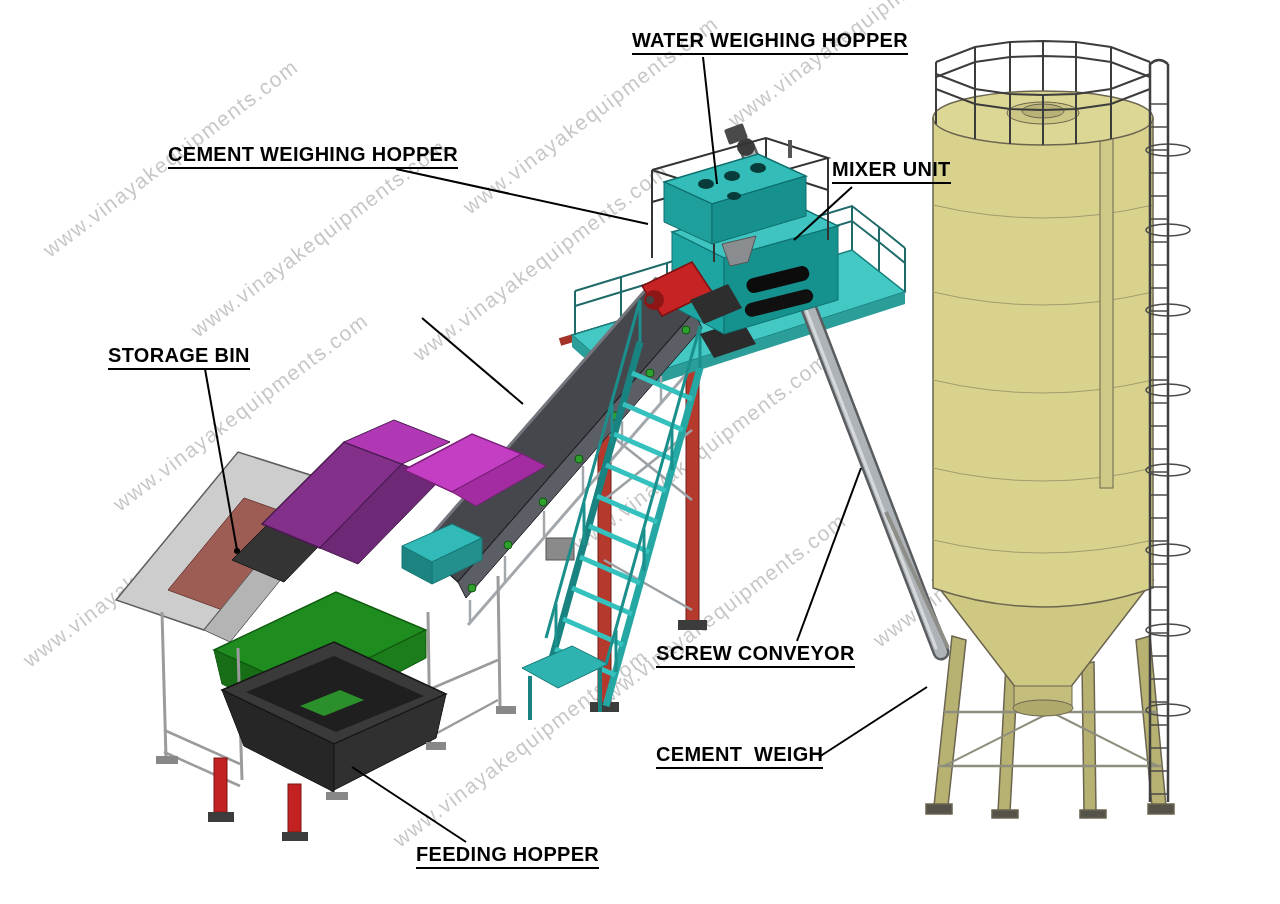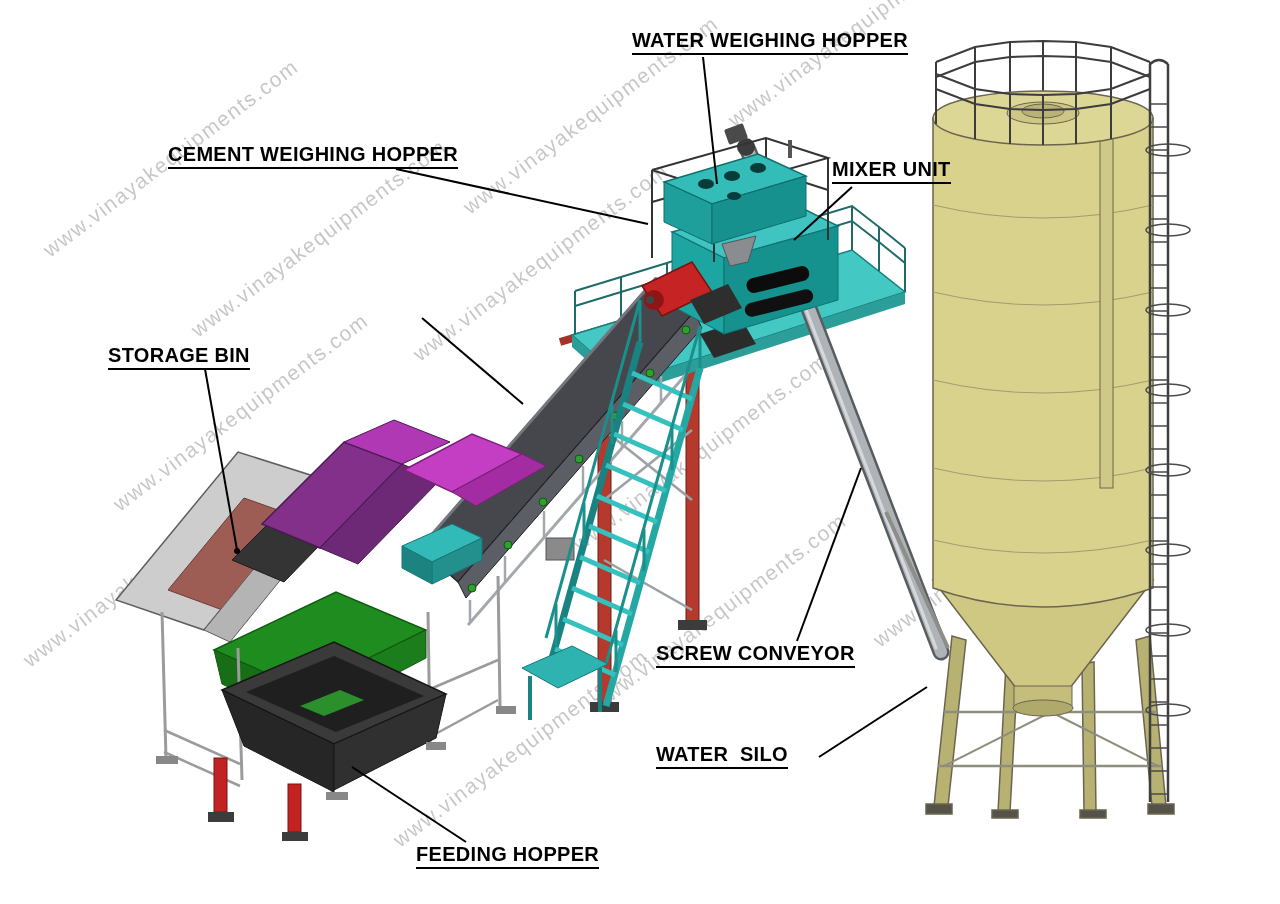--- a/index.html
+++ b/index.html
@@ -315,15 +315,15 @@
     <line x1="819" y1="757" x2="927" y2="687"></line>
     <line x1="466" y1="842" x2="352" y2="767"></line>
   </g>
 </svg>
 
   <div class="label" style="left:632px;top:30px">WATER WEIGHING HOPPER</div>
   <div class="label" style="left:168px;top:144px">CEMENT WEIGHING HOPPER</div>
   <div class="label" style="left:832px;top:159px">MIXER UNIT</div>
   <div class="label" style="left:108px;top:345px">STORAGE BIN</div>
   <div class="label" style="left:656px;top:643px">SCREW CONVEYOR</div>
-  <div class="label" style="left:656px;top:744px">WATER  SILO</div>
+  <div class="label" style="left:656px;top:744px">CEMENT  WEIGH</div>
   <div class="label" style="left:416px;top:844px">FEEDING HOPPER</div>
 </div>
 
 </body></html>

